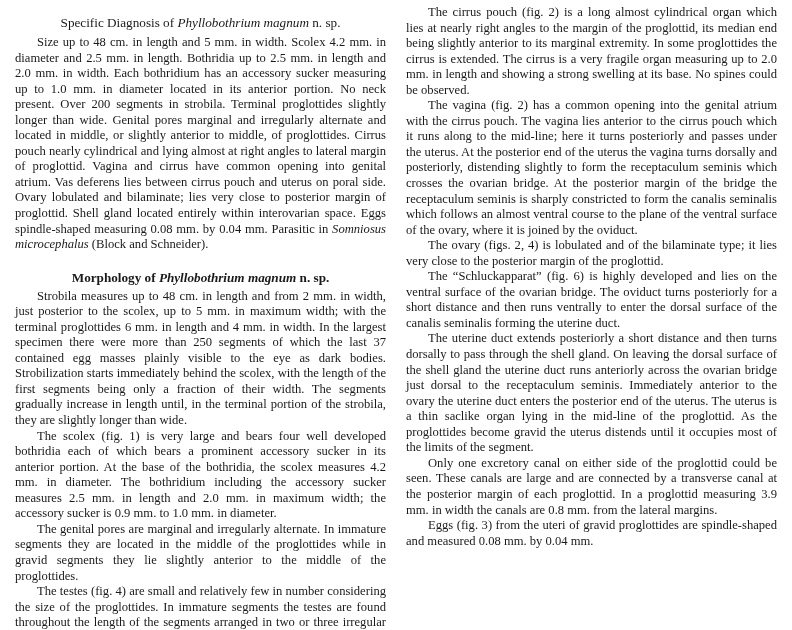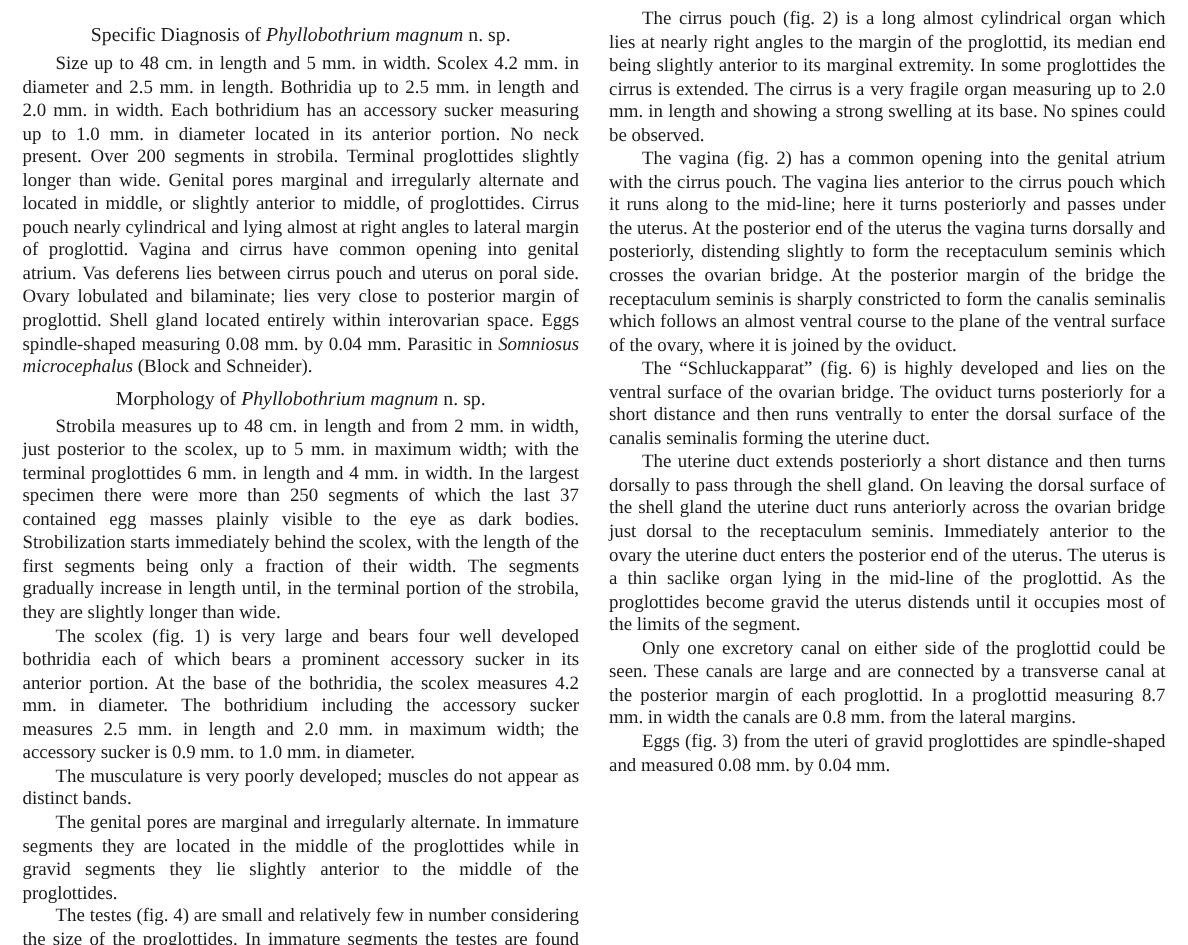--- a/index.html
+++ b/index.html
@@ -18,46 +18,46 @@
   }
   .col-left { left: 15px; top: 14px; }
   .col-right { left: 406px; top: 5px; }
   p { margin: 0; text-align: justify; text-indent: 22px; hyphens: manual; }
   p.noindent { text-indent: 0; }
   h2 {
     margin: 0; font-weight: normal; text-align: center;
     font-size: 13.2px; line-height: 17px;
   }
   h2.first { margin-bottom: 4px; }
-  h2.second { margin-top: 4px; margin-bottom: 3px; }
+  h2.second { margin-top: 16px; margin-bottom: 3px; font-weight: bold; }
   em { font-style: italic; }
 </style>
 </head>
 <body>
 
 <div class="page">
 
   <div class="col col-left">
     <h2 class="first"><span>Specific Diagnosis of </span><em>Phyllobothrium magnum</em><span> n. sp.</span></h2>
 
     <p><span>Size up to 48 cm. in length and 5 mm. in width. Scolex 4.2 mm. in diameter and 2.5 mm. in length. Bothridia up to 2.5 mm. in length and 2.0 mm. in width. Each bothridium has an accessory sucker measuring up to 1.0 mm. in diameter located in its anterior portion. No neck present. Over 200 segments in strobila. Terminal proglottides slightly longer than wide. Genital pores marginal and irregularly alternate and located in middle, or slightly anterior to middle, of proglottides. Cirrus pouch nearly cylindrical and lying almost at right angles to lateral margin of proglottid. Vagina and cirrus have common opening into genital atrium. Vas deferens lies between cirrus pouch and uterus on poral side. Ovary lobulated and bilaminate; lies very close to posterior margin of proglottid. Shell gland located entirely within interovarian space. Eggs spindle-shaped measuring 0.08 mm. by 0.04 mm. Parasitic in </span><em>Somniosus microcephalus</em><span> (Block and Schneider).</span></p>
 
     <h2 class="second"><span>Morphology of </span><em>Phyllobothrium magnum</em><span> n. sp.</span></h2>
 
     <p>Strobila measures up to 48 cm. in length and from 2 mm. in width, just posterior to the scolex, up to 5 mm. in maximum width; with the terminal proglottides 6 mm. in length and 4 mm. in width. In the largest specimen there were more than 250 segments of which the last 37 contained egg masses plainly visible to the eye as dark bodies. Strobilization starts immediately behind the scolex, with the length of the first segments being only a fraction of their width. The segments gradually increase in length until, in the terminal portion of the strobila, they are slightly longer than wide.</p>
     <p>The scolex (fig. 1) is very large and bears four well developed bothridia each of which bears a prominent accessory sucker in its anterior portion. At the base of the bothridia, the scolex measures 4.2 mm. in diameter. The bothridium including the accessory sucker measures 2.5 mm. in length and 2.0 mm. in maximum width; the accessory sucker is 0.9 mm. to 1.0 mm. in diameter.</p>
-    <p>The musculature is very poorly developed; muscles do not appear as distinct bands.</p>
     <p>The genital pores are marginal and irregularly alternate. In immature segments they are located in the middle of the proglottides while in gravid segments they lie slightly anterior to the middle of the proglottides.</p>
     <p>The testes (fig. 4) are small and relatively few in number considering the size of the proglottides. In immature segments the testes are found throughout the length of the segments arranged in two or three irregular rows on either side of the mid-line. They are almost round measuring up to 0.1 mm. in diameter. In gravid segments the testes are completely atrophied.</p>
 
   </div>
 
   <div class="col col-right">
     <p>The cirrus pouch (fig. 2) is a long almost cylindrical organ which lies at nearly right angles to the margin of the proglottid, its median end being slightly anterior to its marginal extremity. In some proglottides the cirrus is extended. The cirrus is a very fragile organ measuring up to 2.0 mm. in length and showing a strong swelling at its base. No spines could be observed.</p>
     <p>The vagina (fig. 2) has a common opening into the genital atrium with the cirrus pouch. The vagina lies anterior to the cirrus pouch which it runs along to the mid-line; here it turns posteriorly and passes under the uterus. At the posterior end of the uterus the vagina turns dorsally and posteriorly, distending slightly to form the receptaculum seminis which crosses the ovarian bridge. At the posterior margin of the bridge the receptaculum seminis is sharply constricted to form the canalis seminalis which follows an almost ventral course to the plane of the ventral surface of the ovary, where it is joined by the oviduct.</p>
+    <p>The ovary (figs. 2, 4) is lobulated and of the bilaminate type; it lies very close to the posterior margin of the proglottid.</p>
     <p>The “Schluckapparat” (fig. 6) is highly developed and lies on the ven­tral surface of the ovarian bridge. The oviduct turns posteriorly for a short distance and then runs ventrally to enter the dorsal surface of the canalis seminalis forming the uterine duct.</p>
     <p>The uterine duct extends posteriorly a short distance and then turns dorsally to pass through the shell gland. On leaving the dorsal surface of the shell gland the uterine duct runs anteriorly across the ovarian bridge just dorsal to the receptaculum seminis. Immediately anterior to the ovary the uterine duct enters the posterior end of the uterus. The uterus is a thin sac­like organ lying in the mid-line of the proglottid. As the proglottides be­come gravid the uterus distends until it occupies most of the limits of the segment.</p>
-    <p>Only one excretory canal on either side of the proglottid could be seen. These canals are large and are connected by a transverse canal at the pos­terior margin of each proglottid. In a proglottid measuring 8.7 mm. in width the canals are 0.8 mm. from the lateral margins.</p>
+    <p>Only one excretory canal on either side of the proglottid could be seen. These canals are large and are connected by a transverse canal at the pos­terior margin of each proglottid. In a proglottid measuring 3.9 mm. in width the canals are 0.8 mm. from the lateral margins.</p>
     <p>Eggs (fig. 3) from the uteri of gravid proglottides are spindle-shaped and measured 0.08 mm. by 0.04 mm.</p>
 
   </div>
 
 </div>
 
 </body></html>

